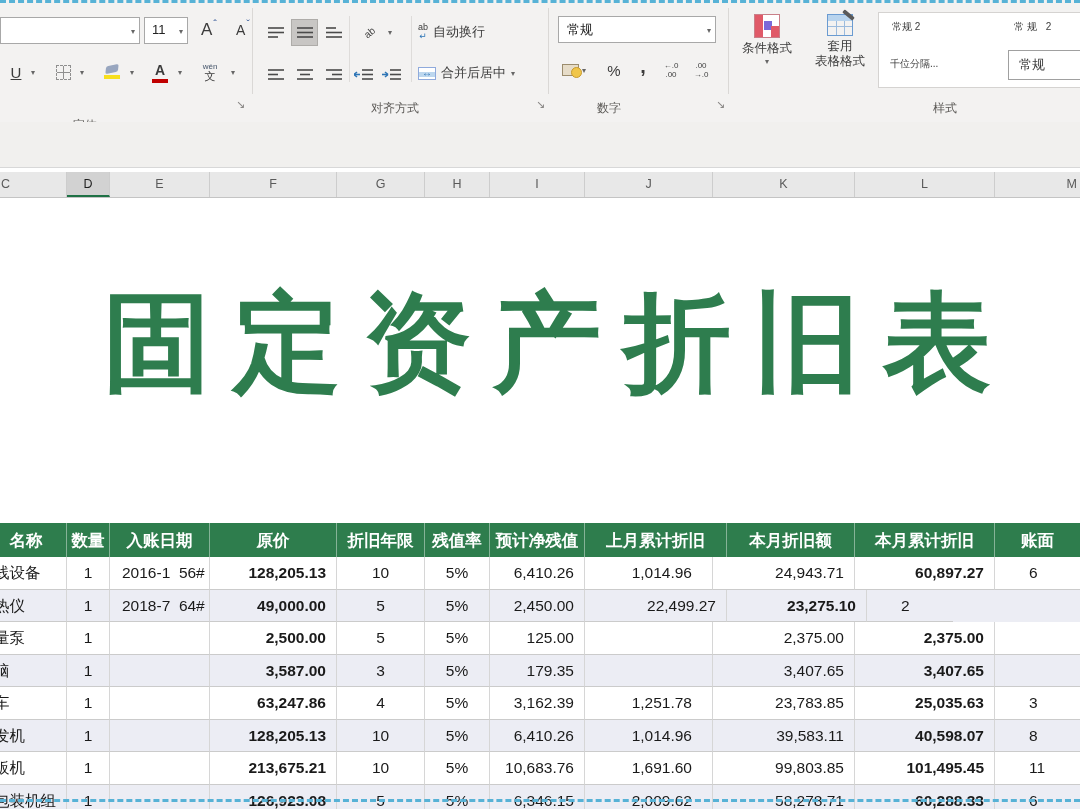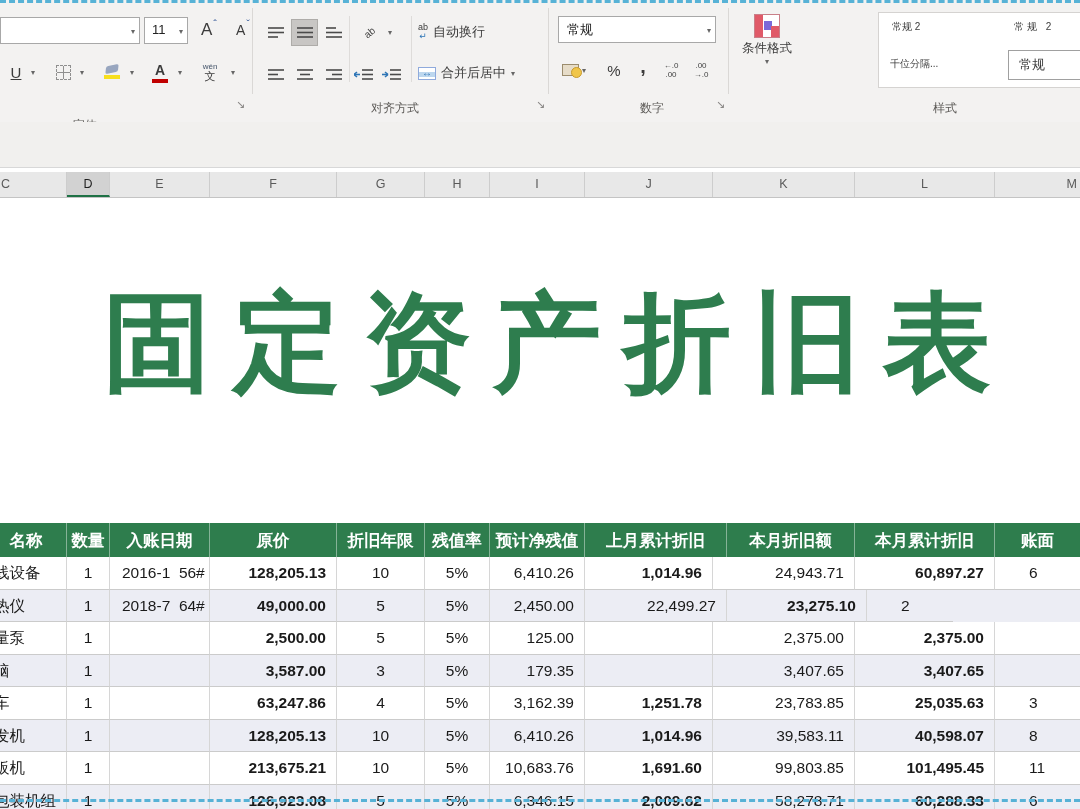--- a/index.html
+++ b/index.html
@@ -117,21 +117,21 @@
       font-size:16.5px;line-height:34px;text-align:center;text-indent:0;}
   .c0{width:67px;}.c1{width:43px;}.c2{width:100px;}.c3{width:127px;}.c4{width:88px;}.c5{width:65px;}
   .c6{width:95px;}.c7{width:128px;}.c8{width:142px;}.c9{width:140px;}.c10{width:86px;}
   .tr:not(.head) .c0{text-align:left;padding-left:2px;text-indent:-8px;}
   .head .c0{text-indent:-14px;}
   .tr:not(.head) .c1{text-align:center;}
   .tr:not(.head) .c2{text-align:left;padding-left:12px;}
   .tr:not(.head) .c3{text-align:right;padding-right:10px;font-weight:bold;}
   .tr:not(.head) .c4,.tr:not(.head) .c5{text-align:center;}
   .tr:not(.head) .c6{text-align:right;padding-right:10px;}
-  .tr:not(.head) .c7{text-align:right;padding-right:10px;font-weight:bold;}
+  .tr:not(.head) .c7{text-align:right;padding-right:20px;font-weight:normal;}
   .tr:not(.head) .c8{text-align:right;padding-right:10px;}
   .tr:not(.head) .c9{text-align:right;padding-right:10px;font-weight:bold;}
   .tr:not(.head) .c10{text-align:left;padding-left:34px;border-right:none;}
   svg line{stroke:#4a4a4a;stroke-width:1.6;}
 </style>
 </head>
 <body>
 
 <div class="page">
   <div class="ants top"></div>
@@ -286,33 +286,40 @@
         <span>,</span>
       </div>
     <div class="btn decbtn">
       <span>←.0</span>
       <span>.00</span>
     </div>
     <div class="btn decbtn dec">
       <span>.00</span>
       <span>→.0</span>
     </div>
-    <div class="glabel" style="left:602px;width:100px;">数字</div>
+    <div class="glabel" style="left:559px;width:100px;">数字</div>
     <span class="launcher" style="left:716px;">↘</span>
 
     <div class="gsep" style="left:728px;"></div>
 
     <div class="condbtn">
       <span class="condico">
         <span class="l"></span>
         <span class="m"></span>
         <span class="r"></span>
       </span>
       <span class="btxt">条件格式</span>
       <span class="bdrop">▾</span>
+    </div>
+    <div class="tblbtn">
+      <span class="tblico">
+          <span class="brush"></span>
+        </span>
+      <span class="btxt">套用</span>
+      <span class="btxt" style="margin-top:0;">表格格式</span>
     </div>
     <div class="gallery"></div>
     <div class="gitem" style="left:892px;top:20px;">常规 2</div>
     <div class="gitem" style="left:1014px;top:20px;letter-spacing:3px;">常规 2</div>
     <div class="gitem" style="left:890px;top:57px;">千位分隔...</div>
     <div class="gbox">常规</div>
     <div class="glabel" style="left:900px;width:90px;">样式</div>
   </div>
 
   <div class="fbar">

